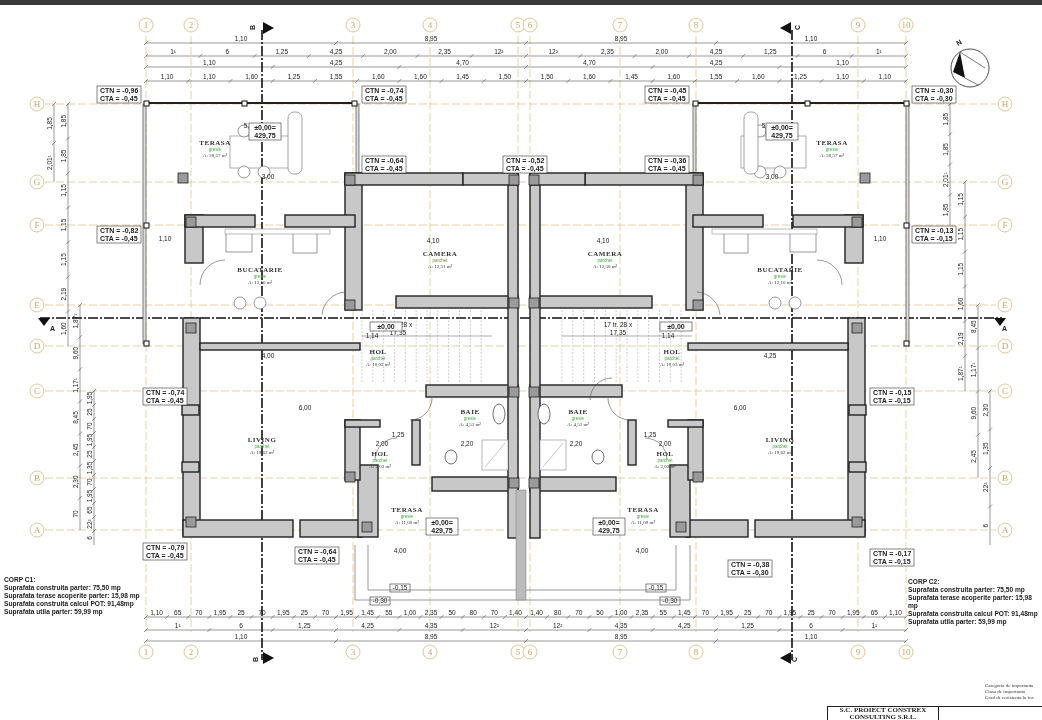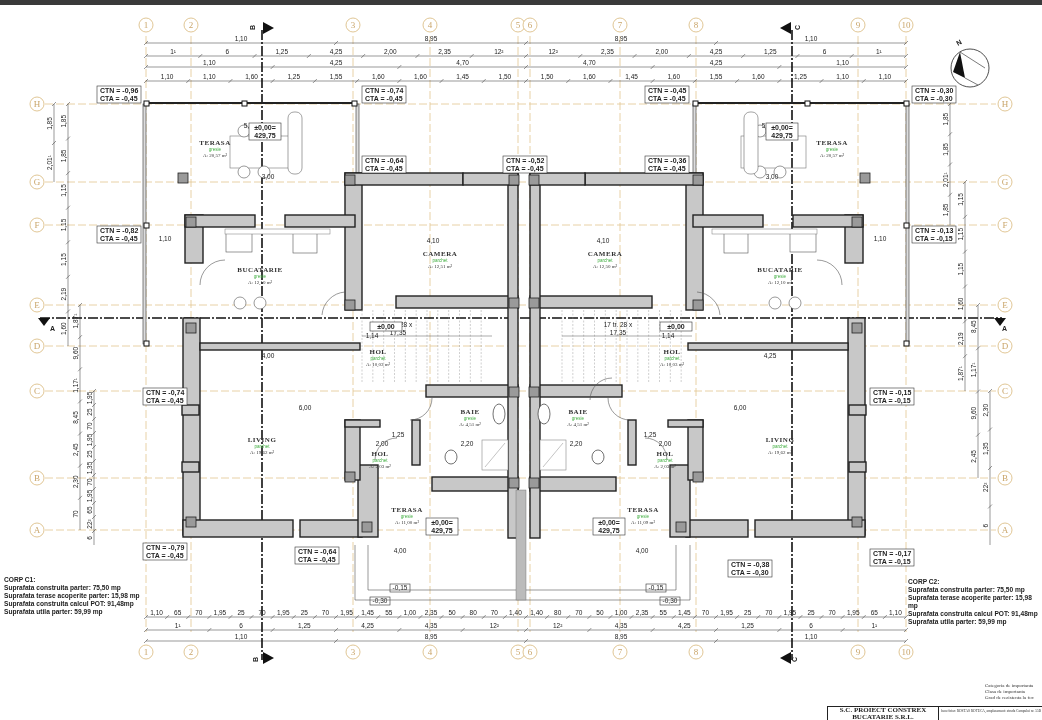--- a/index.html
+++ b/index.html
@@ -12,21 +12,21 @@
   .floor{font-family:"Liberation Sans",sans-serif;font-size:4.5px;fill:#3fae3f;}
   .area{font-family:"Liberation Serif",serif;font-size:5px;fill:#333;}
   .axisnum{font-family:"Liberation Serif",serif;font-size:9px;fill:#c9a56a;}
   .wall{fill:#c8c8c8;stroke:#222;stroke-width:1.4;}
   .col{fill:#9a9a9a;stroke:#222;stroke-width:0.8;}
   .grid{stroke:#e2c58f;stroke-width:0.8;stroke-dasharray:8 3;}
   .dim{stroke:#333;stroke-width:0.5;}
   .sec{stroke:#111;stroke-width:1.6;stroke-dasharray:10 2 2 2;}
   .lvl rect{fill:#fff;stroke:#333;stroke-width:0.6;}
   .notes{position:absolute;font-family:"Liberation Sans",sans-serif;font-size:6.6px;font-weight:bold;color:#222;line-height:8px;}
-  .titleblock{position:absolute;left:827px;top:706px;width:215px;height:14px;border:1px solid #222;border-right:none;border-bottom:none;background:#fff;display:flex;}
+  .titleblock{position:absolute;left:827px;top:706px;width:215px;height:14px;border:1px solid #222;border-right:none;border-bottom:none;background:#fff;display:flex;flex-direction:column;}
   .tb1{width:110px;border-right:1px solid #222;font-family:"Liberation Serif",serif;font-size:7px;font-weight:bold;text-align:center;line-height:7px;color:#222;}
   .tb2{flex:1;font-family:"Liberation Serif",serif;font-size:3.5px;text-align:center;color:#333;padding-top:2px;}
   .cat{position:absolute;left:985px;top:683px;font-family:"Liberation Serif",serif;font-size:5px;line-height:6px;color:#333;white-space:nowrap;}
 </style>
 </head>
 <body>
 
 <div class="topbar"></div>
 
 <svg id="plan" width="1042" height="720" viewBox="0 0 1042 720">
@@ -935,16 +935,16 @@
 
 <div class="cat">
   <div>Categoria de importanta</div>
   <div>Clasa de importanta</div>
   <div>Grad de rezistenta la foc</div>
 </div>
 
 <div class="titleblock">
   <div class="tb1">
     <div>S.C. PROIECT CONSTREX</div>
-    <div>BUCATARIE S.R.L.</div>
+    <div>CONSULTING S.R.L.</div>
   </div>
   <div class="tb2">beneficiar: ROSTAS ROTECA, amplasament: strada Campului nr. 55B</div>
 </div>
 
 </body></html>

